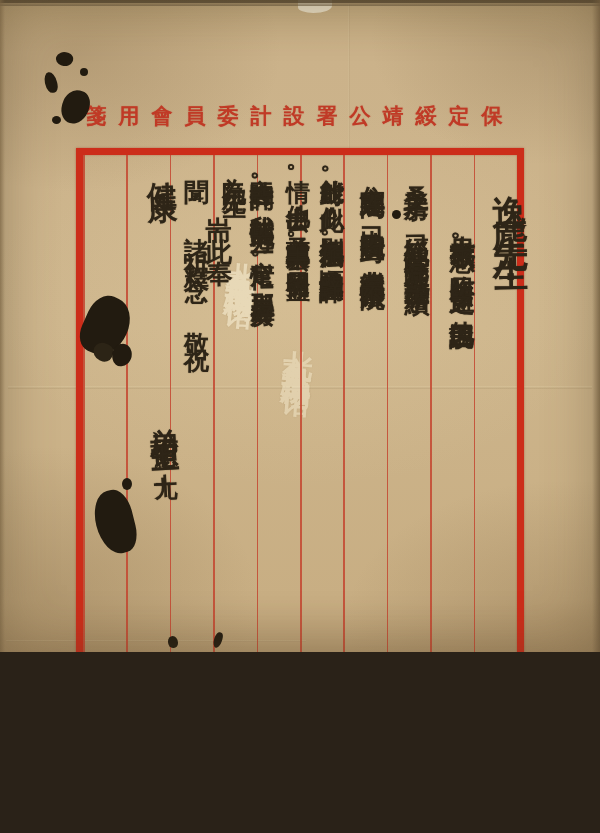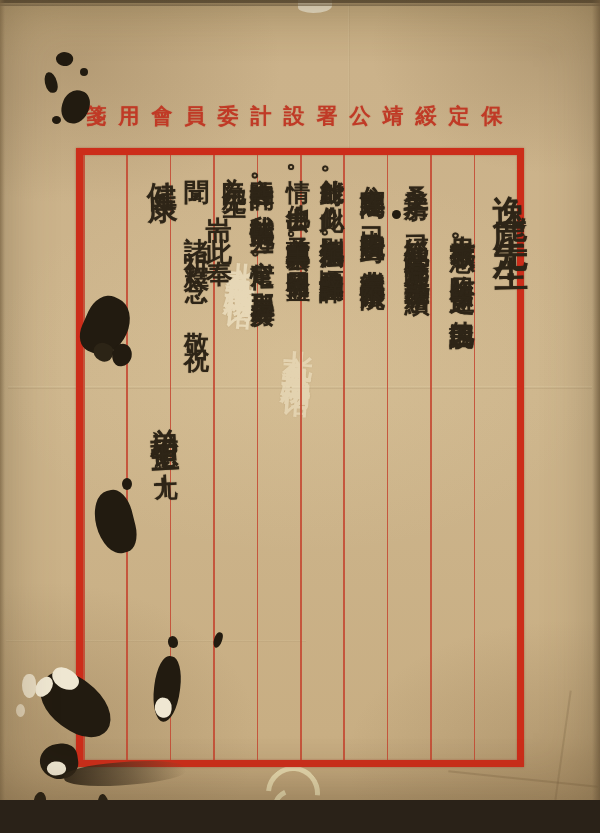--- a/index.html
+++ b/index.html
@@ -1,17 +1,17 @@
 <!DOCTYPE html>
 <html><head>
 <meta charset="utf-8">
 <style>
   html,body{margin:0;padding:0;background:#2a2218;}
   .page{
-    position:relative;width:600px;height:800px;overflow:hidden;
+    position:relative;width:600px;height:652px;overflow:hidden;
     background:
       radial-gradient(ellipse 300px 200px at 12% 8%, rgba(118,94,60,.28), transparent 70%),
       radial-gradient(ellipse 260px 180px at 92% 6%, rgba(110,88,55,.25), transparent 70%),
       radial-gradient(ellipse 420px 260px at 50% 45%, rgba(235,214,170,.25), transparent 75%),
       radial-gradient(ellipse 300px 220px at 8% 92%, rgba(120,96,62,.30), transparent 70%),
       radial-gradient(ellipse 320px 200px at 95% 95%, rgba(125,100,65,.30), transparent 70%),
       linear-gradient(180deg,#c3aa7e 0%,#cbb28a 8%,#cdb58c 50%,#c8ae83 92%,#b89d73 100%);
     font-family:"DejaVu Sans",sans-serif;
   }
   .vignette{position:absolute;inset:0;box-shadow:inset 0 0 55px rgba(84,66,40,.45);pointer-events:none;}

